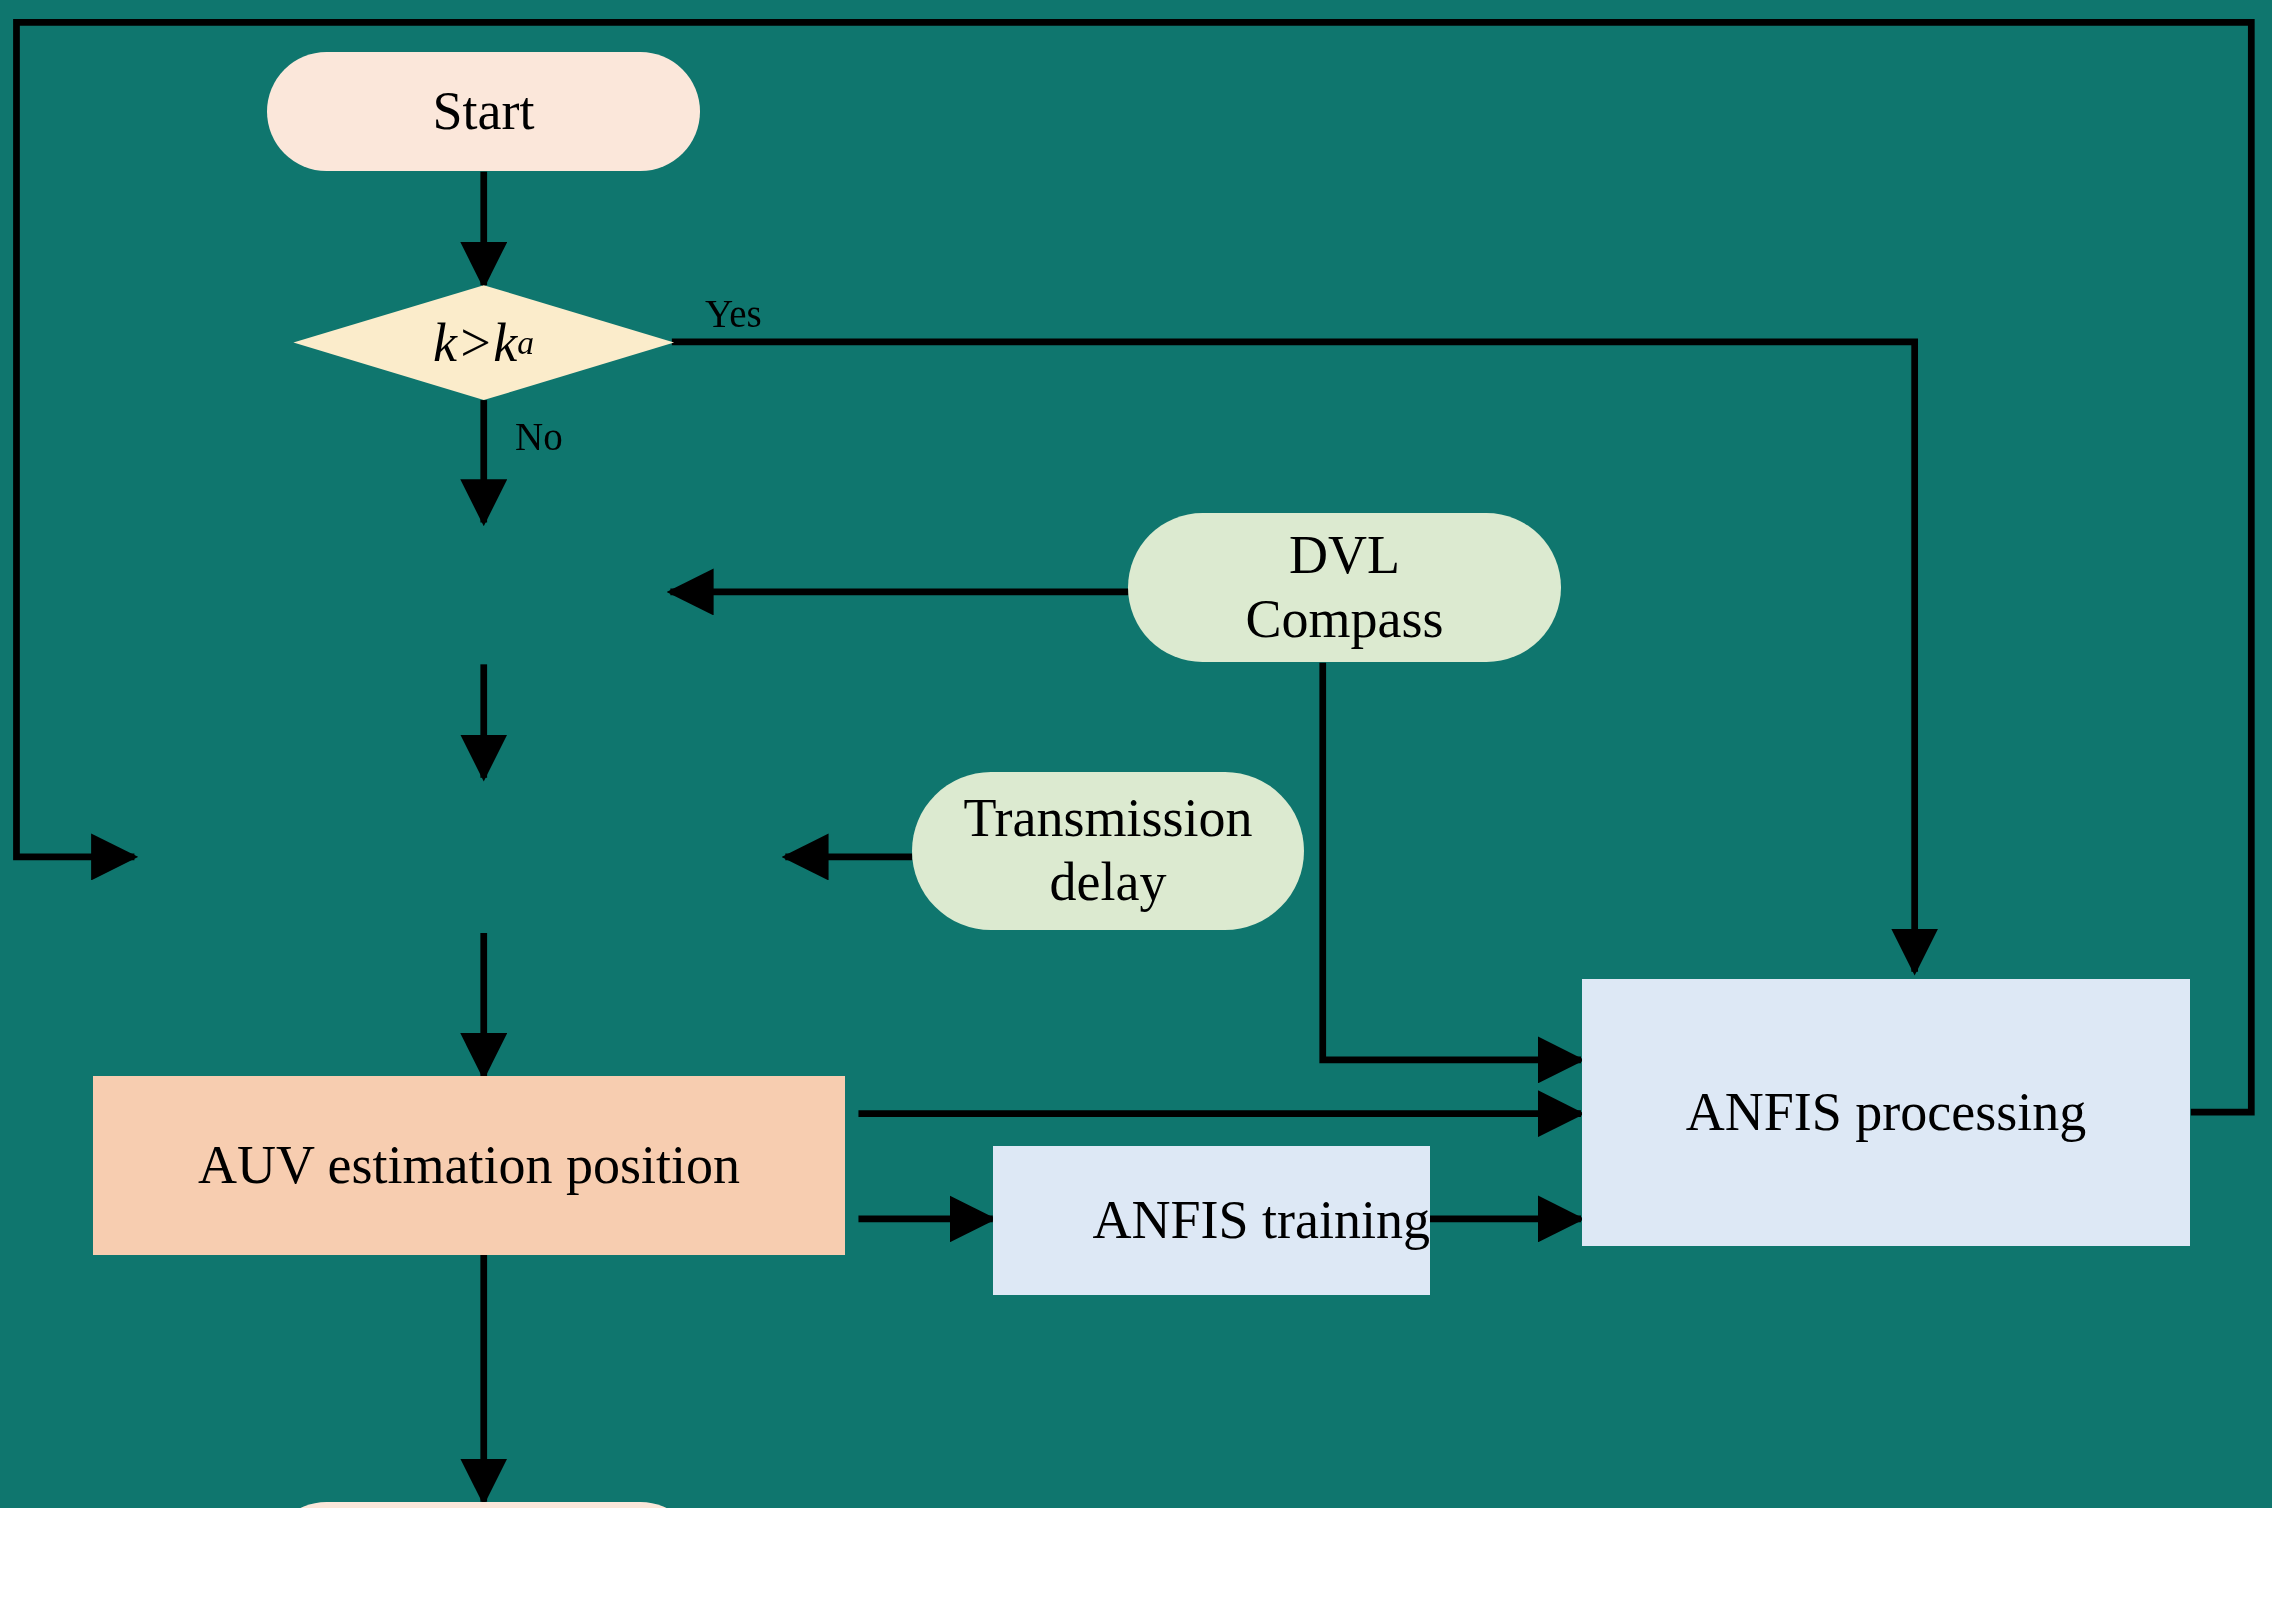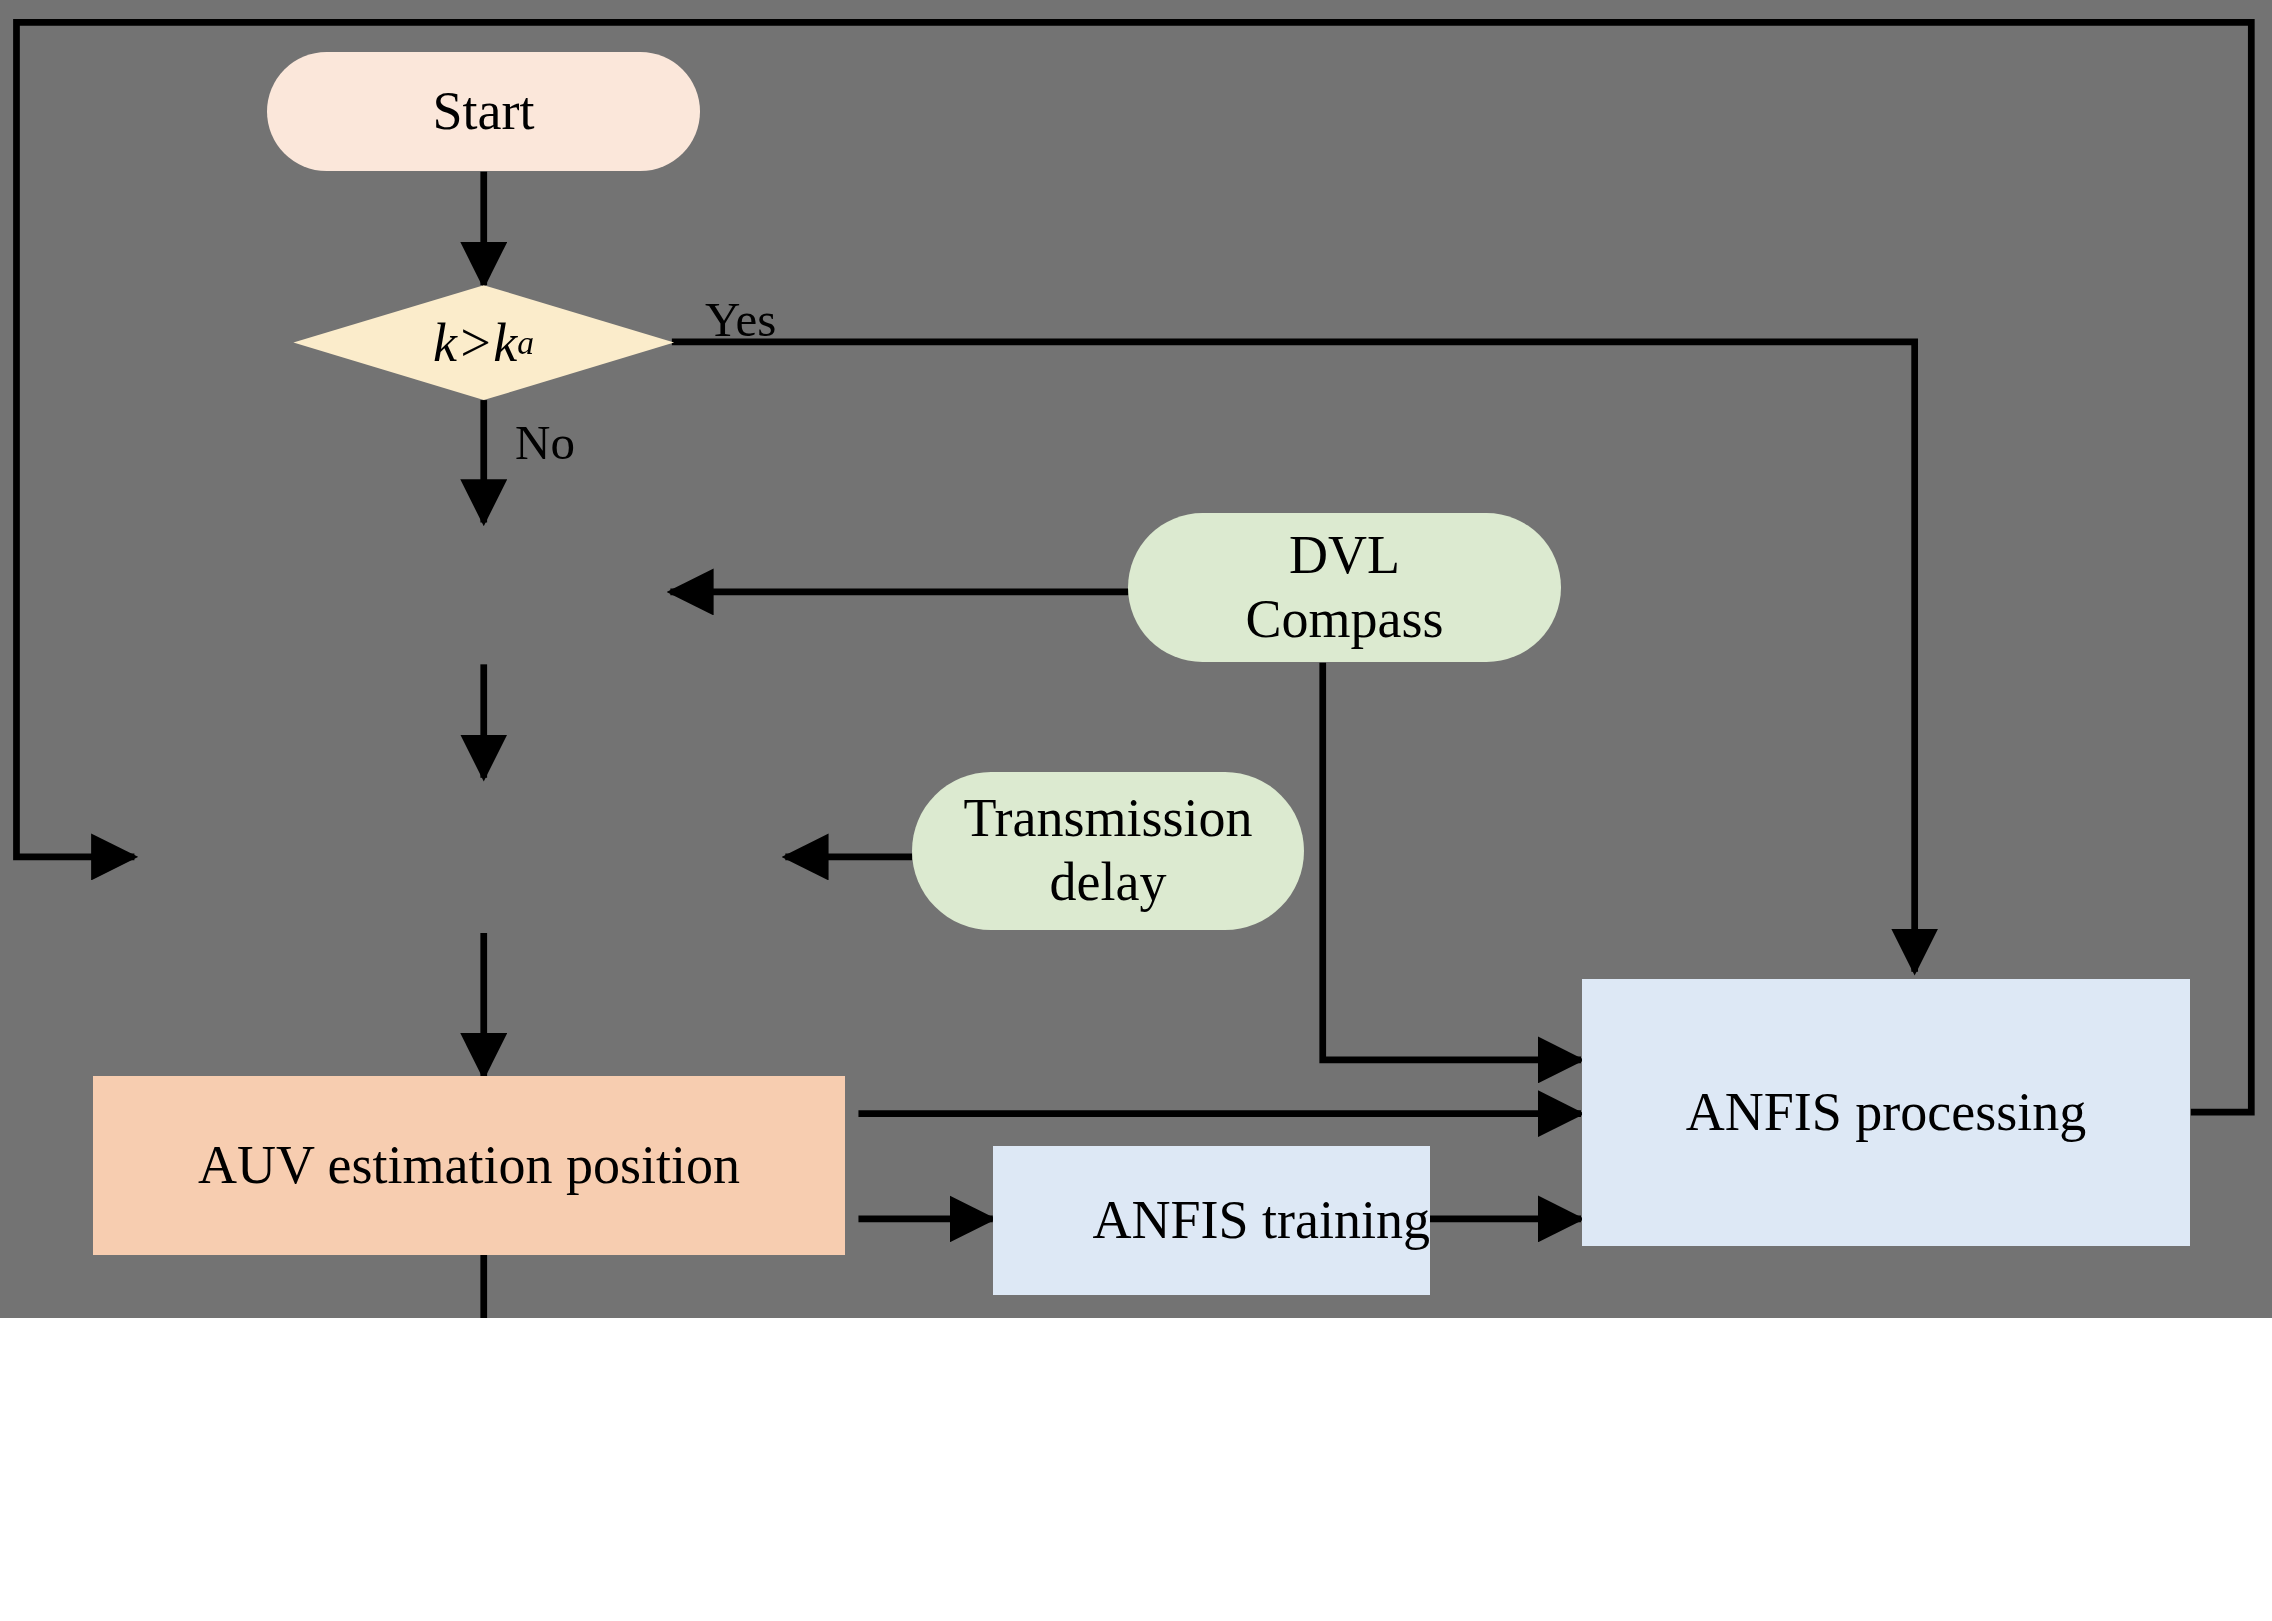--- a/index.html
+++ b/index.html
@@ -7,22 +7,22 @@
     margin: 0;
     padding: 0;
     background: #ffffff;
   }
   body {
     font-family: "Liberation Serif", "DejaVu Serif", serif;
   }
   #canvas {
     position: relative;
     width: 2273px;
-    height: 1318px;
-    background: #737373;
+    height: 1508px;
+    background: #0f766e;
     overflow: hidden;
   }
   
   .node {
     position: absolute;
     box-sizing: border-box;
     display: flex;
     align-items: center;
     justify-content: center;
     text-align: center;
@@ -62,21 +62,21 @@
     color: #000;
   }
   .decision-label sub {
     font-size: 0.62em;
     font-style: italic;
     vertical-align: sub;
   }
   
   .edge-label {
     position: absolute;
-    font-size: 49px;
+    font-size: 39px;
     color: #000000;
     white-space: nowrap;
   }
   
   #wires {
     position: absolute;
     left: 0;
     top: 0;
     width: 2273px;
     height: 1622px;

